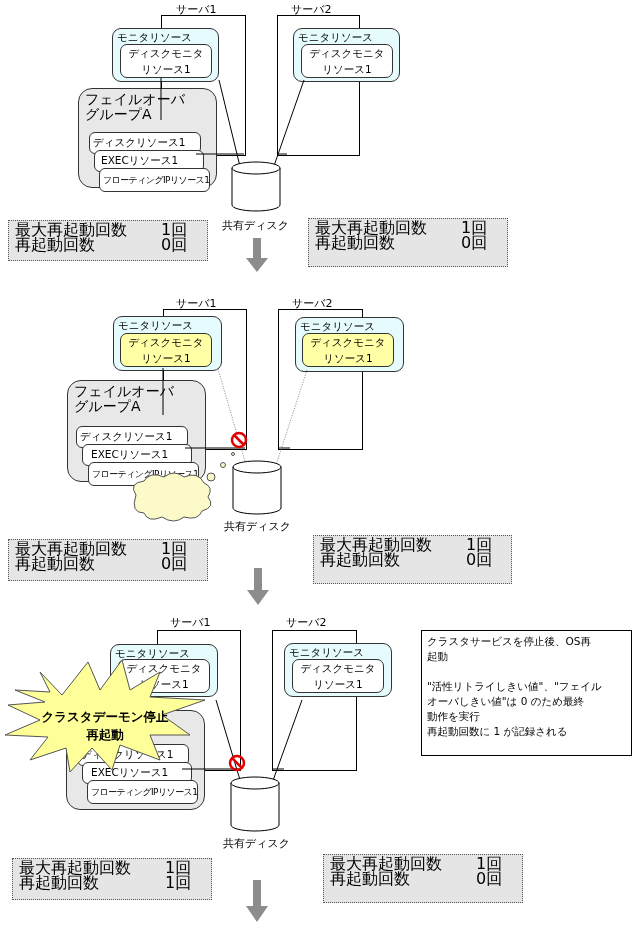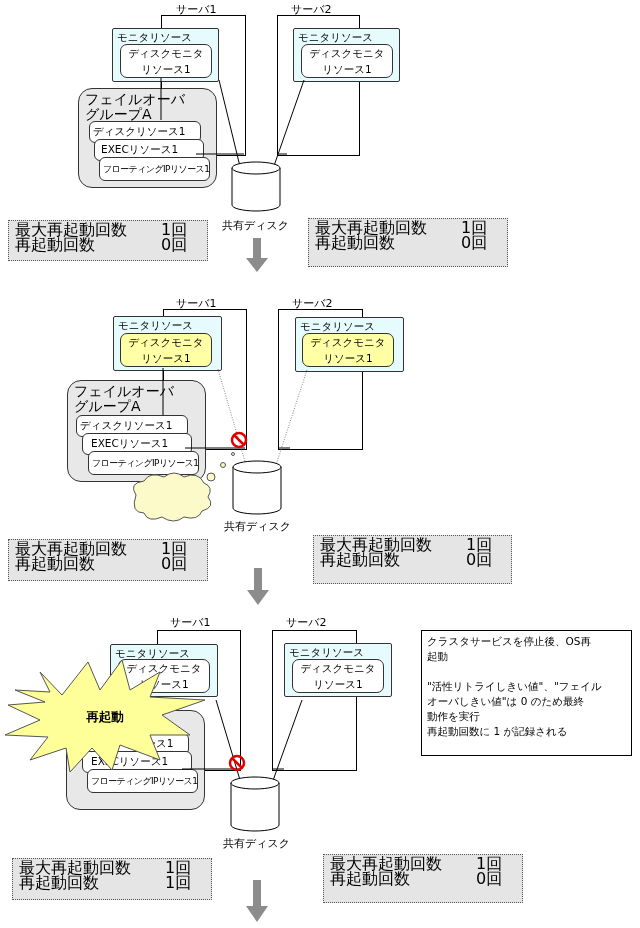--- a/index.html
+++ b/index.html
@@ -1,29 +1,29 @@
 <!DOCTYPE html>
 <html><head>
 <meta charset="utf-8">
 <style>
   html, body { margin: 0; padding: 0; background: #ffffff; }
   body { width: 640px; height: 928px; position: relative; overflow: hidden;
          font-family: "DejaVu Sans", "Liberation Sans", sans-serif; color: #000; }
   .panel { position: absolute; left: 0; width: 640px; }
   .server-box { position: absolute; border: 1px solid #000; background: transparent; }
   .server-label { position: absolute; font-size: 11px; white-space: nowrap; }
-  .monitor-box { position: absolute; background: #e6fbfd; border: 1px solid #333; border-radius: 2px; }
+  .monitor-box { position: absolute; background: #e6fbfd; border: 1px solid #333; border-radius: 9px; }
   .monitor-title { position: absolute; left: 4px; top: 2px; font-size: 10.5px; white-space: nowrap; }
   .dm-box { position: absolute; background: #ffffff; border: 1px solid #333; border-radius: 7px;
             font-size: 10.5px; text-align: center; line-height: 16px; }
   .dm-box.alert { background: #ffffa6; }
   .fo-group { position: absolute; background: #e8e8e8; border: 1px solid #333; border-radius: 14px; }
   .fo-title { position: absolute; left: 6px; top: 3px; font-size: 14px; line-height: 15px; }
   .res-box { position: absolute; background: #fff; border: 1px solid #333; border-radius: 6px;
-             font-size: 10.5px; padding-left: 3px; line-height: 18px; white-space: nowrap; }
+             font-size: 10.5px; padding-left: 3px; line-height: 18px; white-space: nowrap; margin-top: 11px; }
   .res-box.small { font-size: 9px; letter-spacing: -0.6px; }
   .desc-box { position: absolute; border: 1px solid #000; background: #fff; font-size: 10.5px;
               line-height: 15px; padding: 3px 5px; white-space: pre-line; }
   .count-box { position: absolute; border: 1px dotted #555; background: #e5e5e5; font-size: 16px; line-height: 15px; }
   .count-row { position: relative; height: 15px; }
   .count-label { position: absolute; left: 6px; }
   .count-value { position: absolute; left: 152px; }
   .disk-label { position: absolute; font-size: 11px; white-space: nowrap; }
   svg.overlay { position: absolute; left: 0; top: 0; pointer-events: none; }
   .burst-text { position: absolute; font-weight: bold; font-size: 12.5px; text-align: center; line-height: 18px; white-space: nowrap; }
@@ -273,14 +273,15 @@
   <g>
     <polygon fill="#ffff99" stroke="#555" stroke-width="1" points="40,672 62,695 88,662 100,690 122,660 130,690 160,672 150,697 205,700 162,715 190,735 150,735 160,760 120,745 112,770 92,748 70,772 66,748 30,760 48,737 5,735 40,720 8,705 45,702 15,690 50,692"></polygon>
   </g>
   <g>
     <rect x="253" y="880" width="8" height="26" fill="#8c8c8c"></rect>
     <polygon points="246,906 268,906 257,922" fill="#8c8c8c"></polygon>
   </g>
 </svg>
 
 <div class="burst-text" style="left:30px; top:708px; width:150px;">
+  <div>クラスタデーモン停止</div>
   <div>再起動</div>
 </div>
 
 </body></html>

